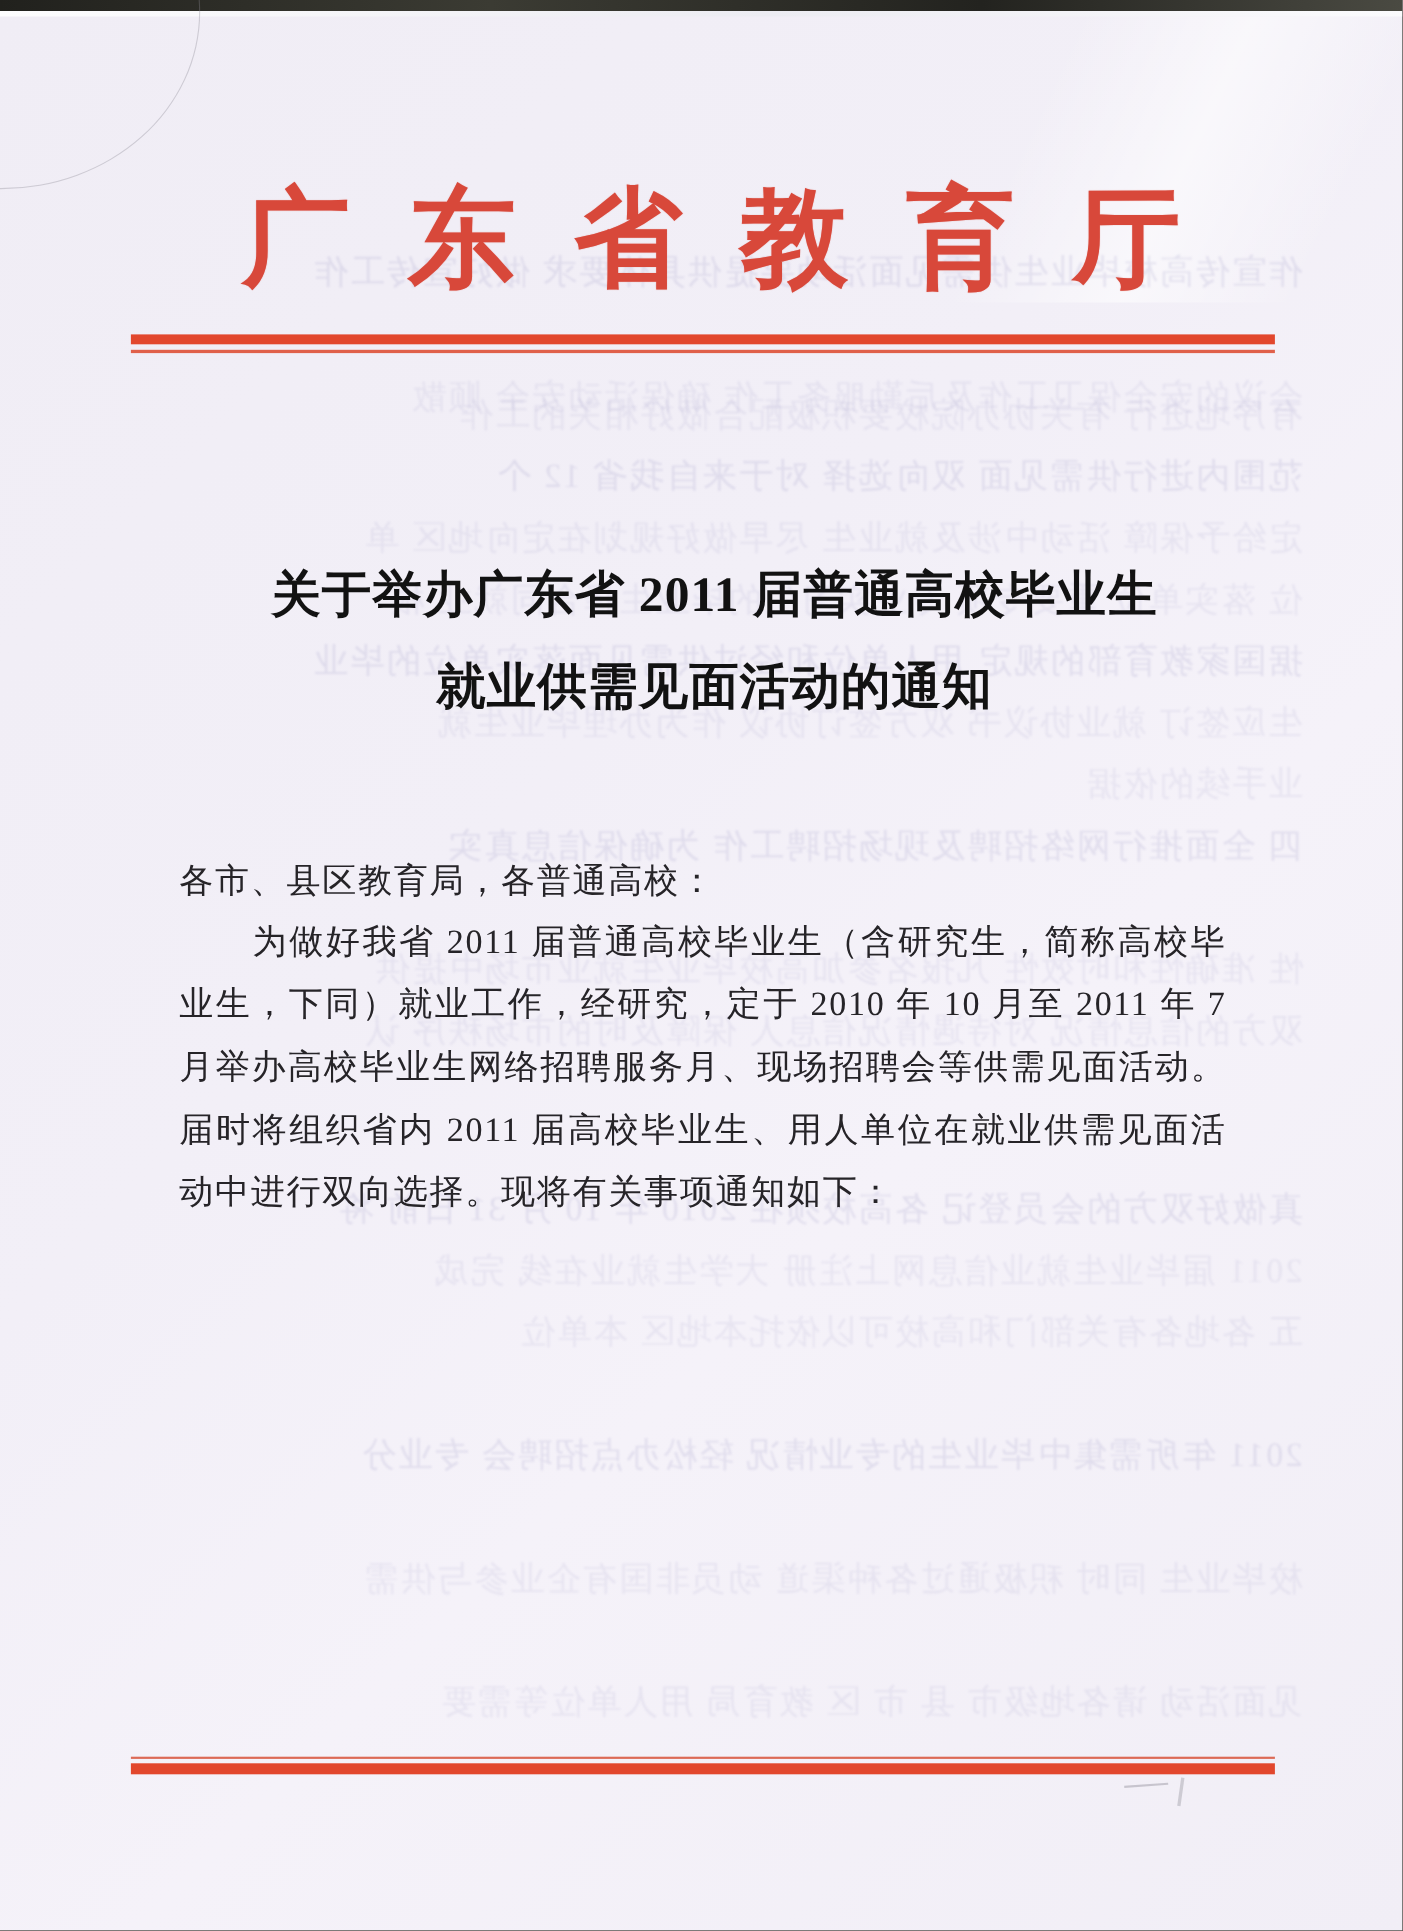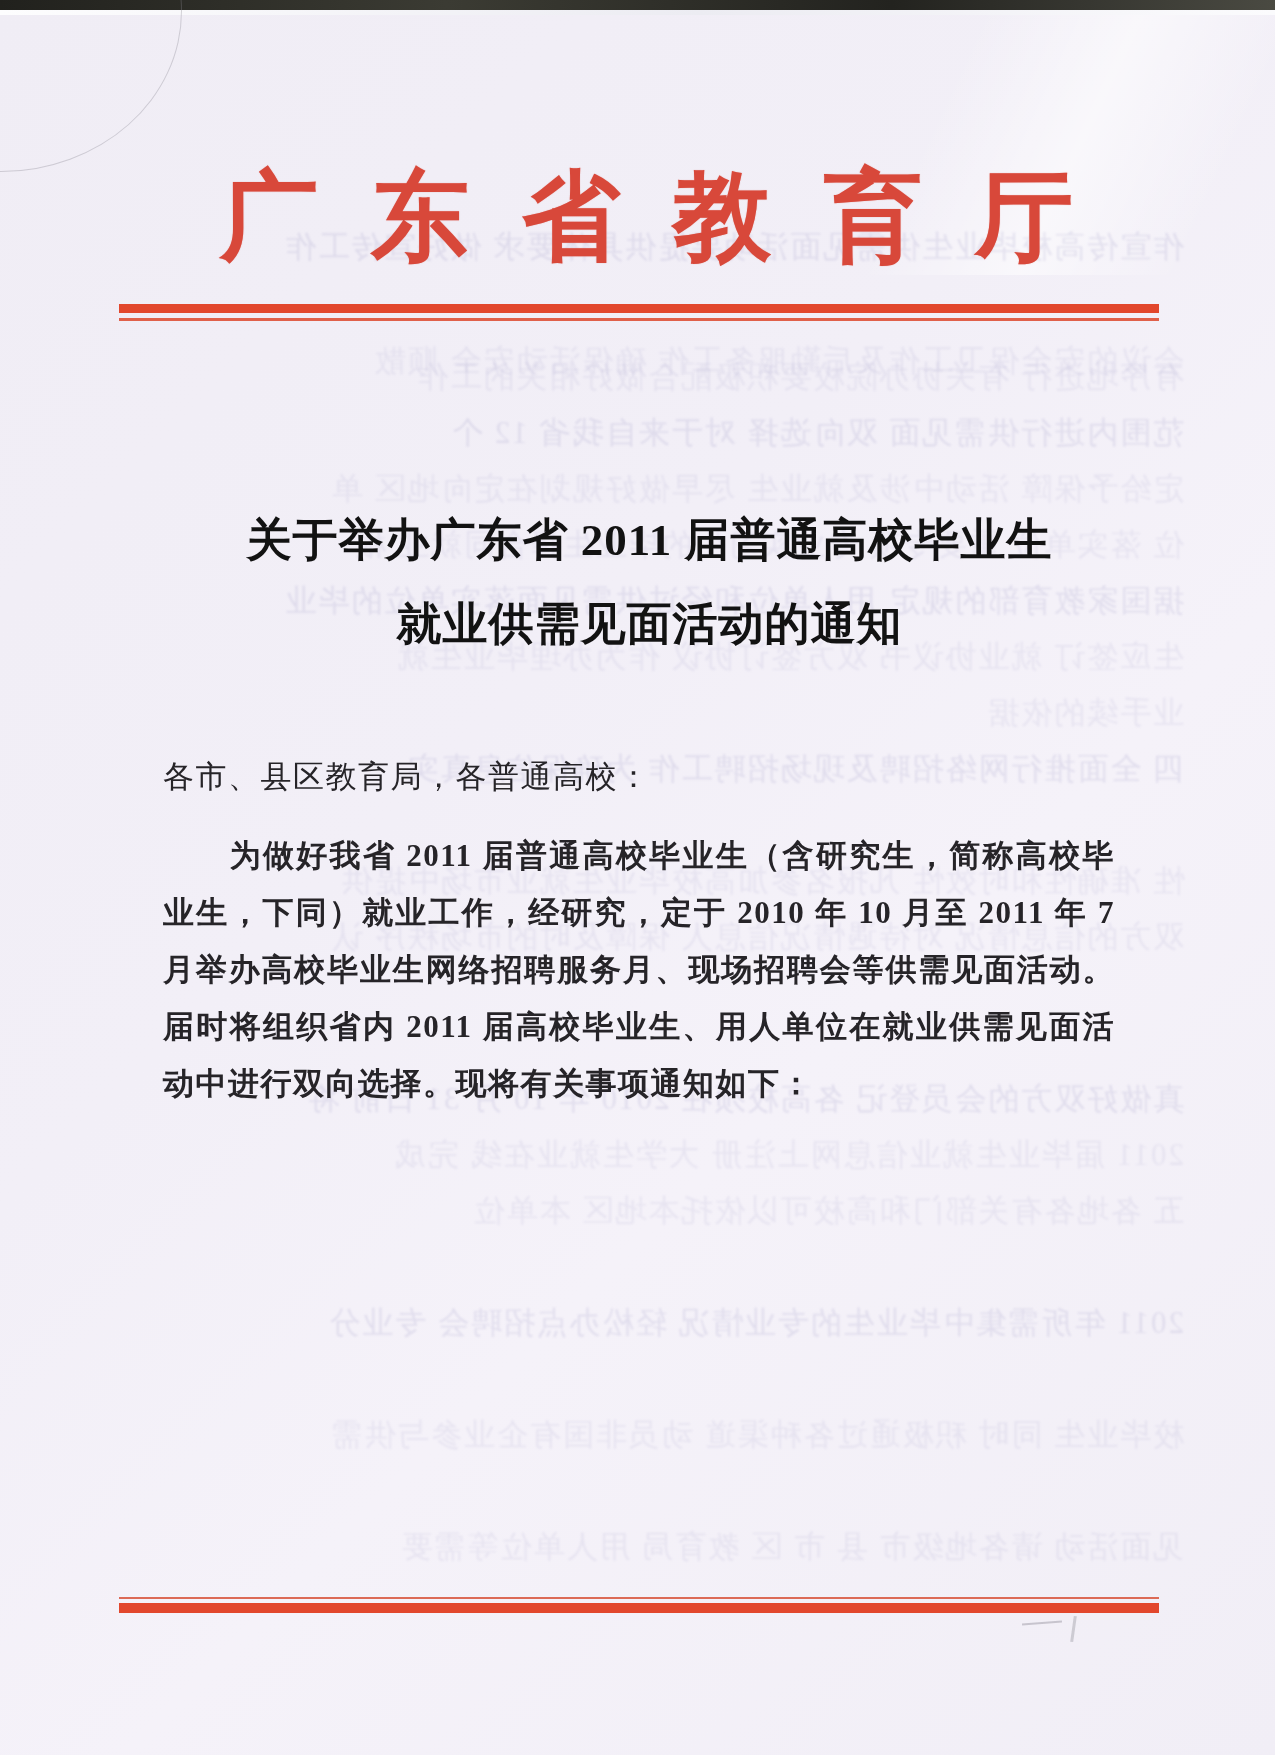--- a/index.html
+++ b/index.html
@@ -88,23 +88,23 @@
   }
 
   .body-block {
     position: absolute; left: 163px; width: 952px;
     color: #262428;
     font-size: 31px;
     line-height: 57px;
     letter-spacing: 1.5px;
     text-align: justify;
   }
-  .salutation { top: 748px; }
+  .salutation { top: 772px; }
   .para { margin: 0; text-indent: 2.15em; }
-  .para-1 { top: 827px; font-weight: bold; }
+  .para-1 { top: 827px; }
   .para-2 { top: 1112px; }
   .para-3 { top: 1511px; }
 
   
   .pencil-mark-1 {
     position: absolute; top: 1622px; left: 1022px; width: 40px; height: 2px;
     background: rgba(120,118,128,0.35); transform: rotate(-4deg);
   }
   .pencil-mark-2 {
     position: absolute; top: 1616px; left: 1072px; width: 3px; height: 26px;

